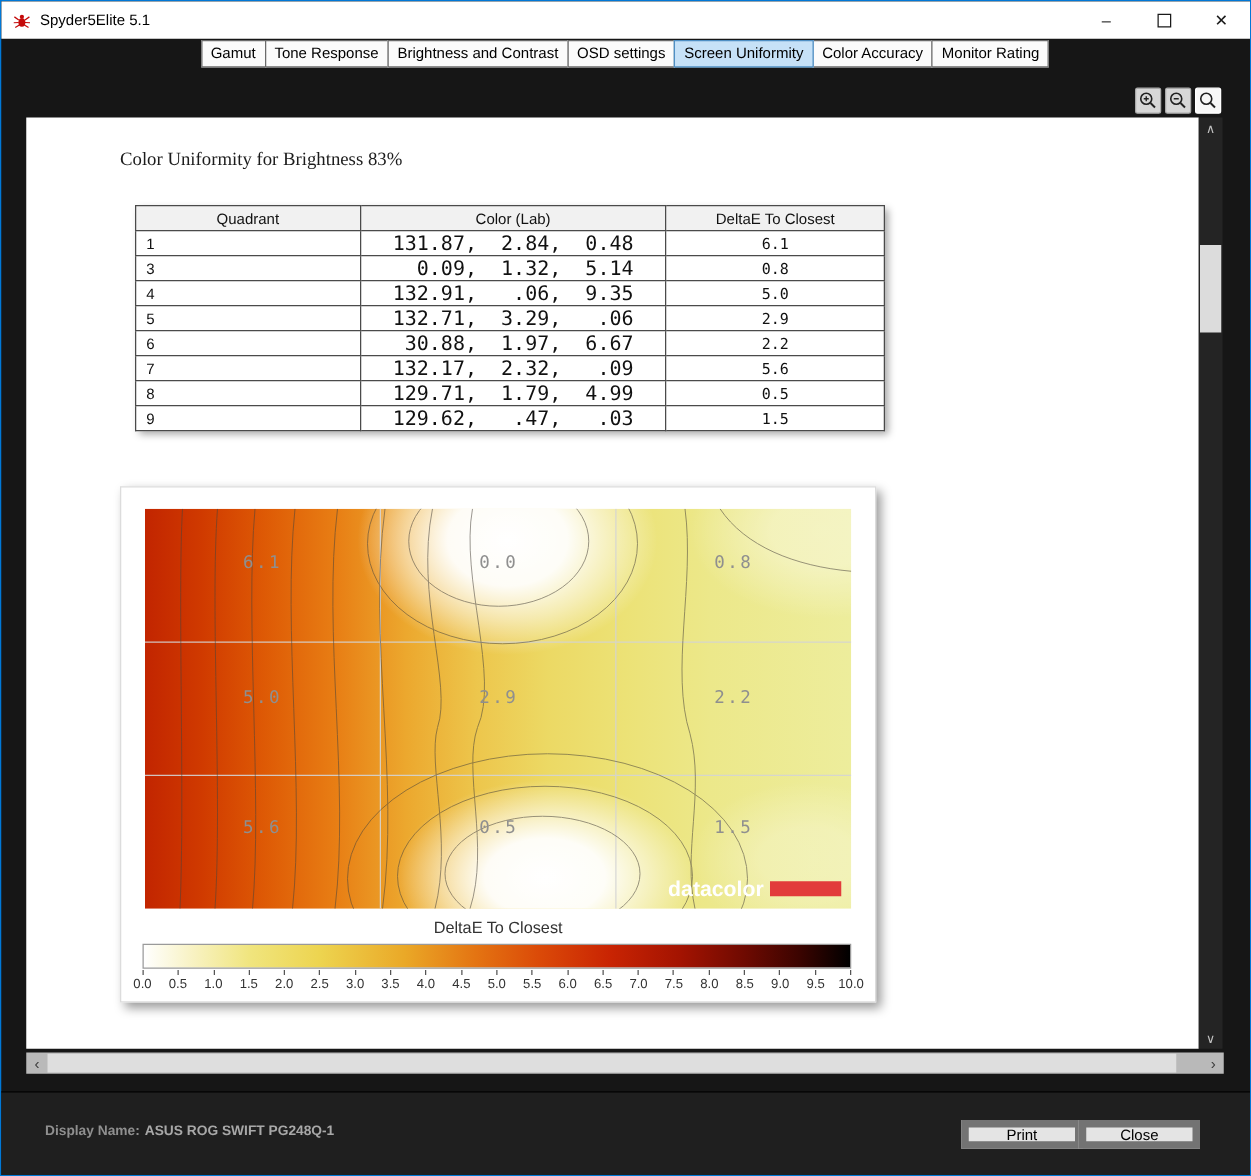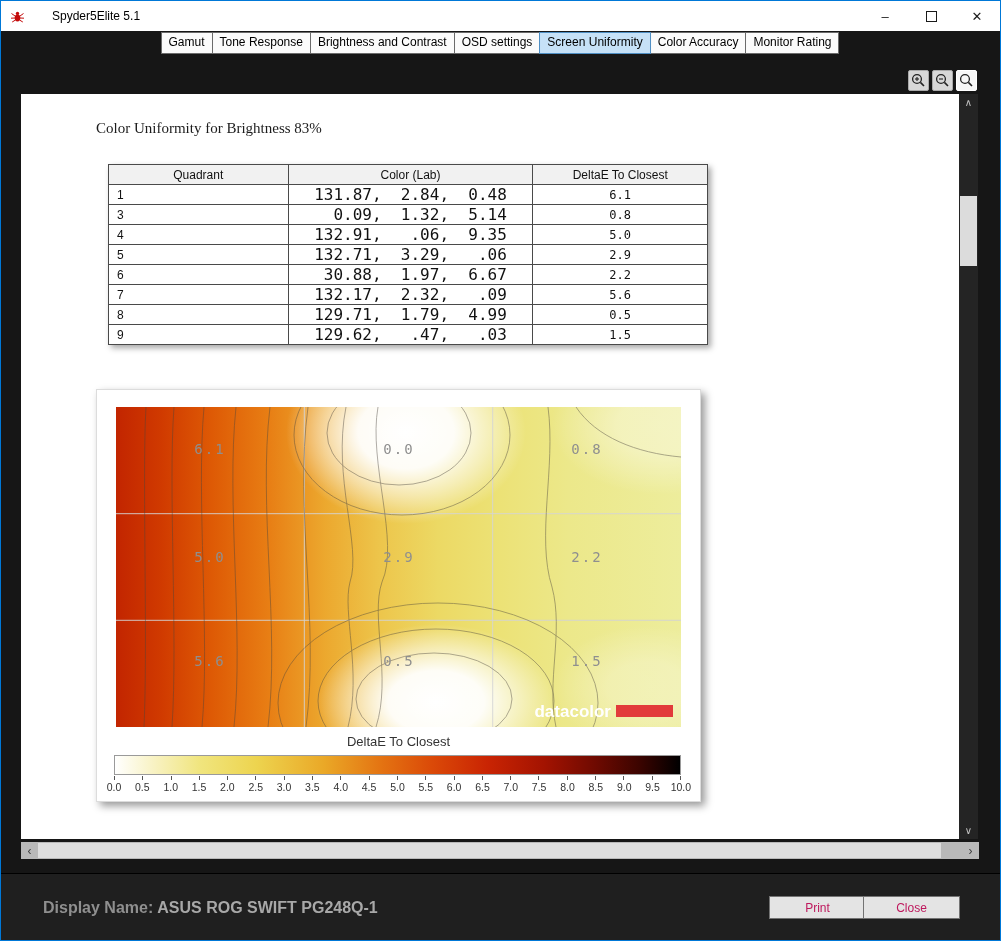--- a/index.html
+++ b/index.html
@@ -2,21 +2,21 @@
 <html><head>
 <meta charset="utf-8">
 <style>
   html,body { margin:0; padding:0; background:#4a4a4a; font-family:"Liberation Sans", sans-serif; }
   .win { position:relative; width:1001px; height:941px; box-sizing:border-box;
          border:1px solid #0078d7; background:#161616; overflow:hidden; }
 
   
   .titlebar { position:absolute; top:0; left:0; right:0; height:30px; background:#ffffff; }
   .title-left { position:absolute; left:9px; top:0; height:30px; display:flex; align-items:center; gap:7px; }
-  .title-text { font-size:12px; color:#000;margin-left:20px; }
+  .title-text { font-size:12px; color:#000; }
   .win-controls { position:absolute; right:0; top:0; height:30px; display:flex; }
   .wc { width:46px; height:30px; display:flex; align-items:center; justify-content:center;
         font-size:13px; color:#1a1a1a; }
   .wc .maxbox { width:9px; height:9px; border:1px solid #1a1a1a; display:block; }
 
   
   .tabbar { position:absolute; top:31px; left:50%; transform:translateX(-50%); display:flex; z-index:3; }
   .tab { background:#fbfbfb; border:1px solid #6b6b6b; margin-left:-1px; padding:2px 7px 3px 7px;
          font-size:12px; color:#000; white-space:nowrap; line-height:15px; }
   .tab.active { background:#c6e1f7; border-color:#4f8fc4; position:relative; z-index:2; }
@@ -68,24 +68,24 @@
 
   .hscroll { position:absolute; left:20px; top:841px; width:958px; height:17px; background:#b9b9b9; }
   .hs-arrow { position:absolute; top:0; width:17px; height:17px; display:flex; align-items:center;
               justify-content:center; color:#3d3d3d; font-size:12px; }
   .hs-left { left:0; } .hs-right { right:0; }
   .hs-thumb { position:absolute; left:17px; top:1px; width:903px; height:15px; background:#dedede; }
 
   
   .bottombar { position:absolute; left:0; right:0; bottom:0; height:66px; background:#1f1f1f;
                border-top:1px solid #000; }
-  .displayname { position:absolute; left:42px; top:25px; font-size:16px; font-weight:bold; color:#8f8f8f; }
+  .displayname { position:absolute; left:35px; top:25px; font-size:11px; font-weight:bold; color:#8f8f8f; }
   .displayname .dn-value { color:#a8a8a8; margin-left:4px; }
   .btn { position:absolute; top:22px; width:97px; height:23px; background:#e4e4e4;
-         border:1px solid #737373; font-size:12px; color:#be185d; display:flex; align-items:center;
+         border:6px solid #737373; font-size:12px; color:#000000; display:flex; align-items:center;
          justify-content:center; box-sizing:border-box; }
   .btn-print { right:134px; } .btn-close { right:40px; }
 
   .mlab { font-family:"DejaVu Sans Mono", monospace; font-size:14px; fill:#8f8f8f;
           letter-spacing:2px; text-anchor:middle; }
 </style>
 </head>
 <body>
 
 <div class="win">

